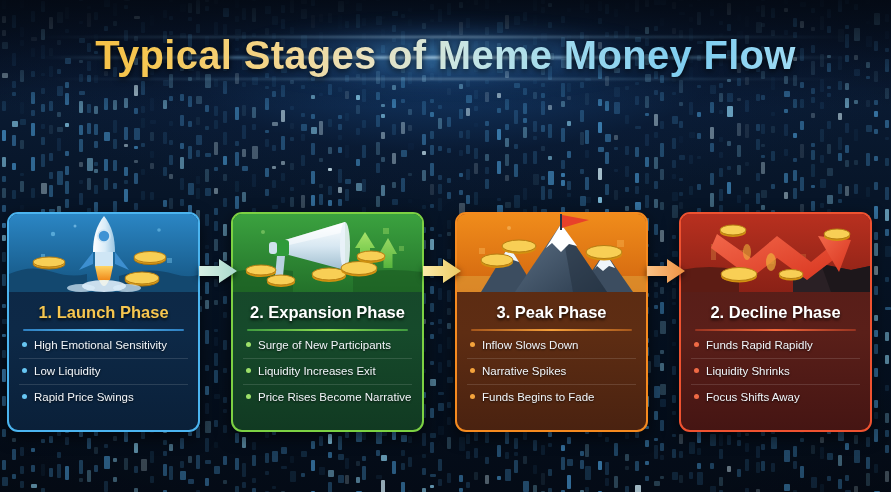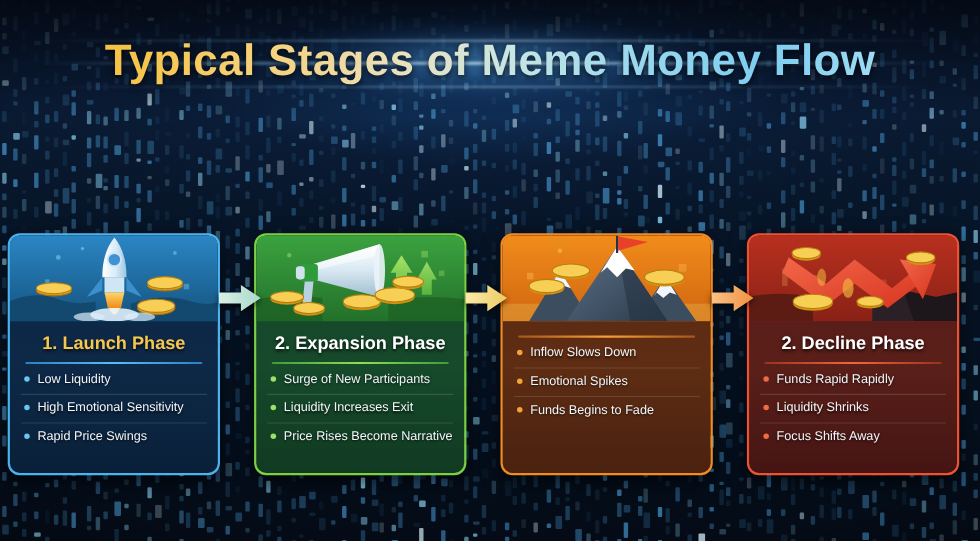--- a/index.html
+++ b/index.html
@@ -2571,22 +2571,22 @@
           <path d="M90 66 Q95 78 100 66 Z" fill="#ffdf7d"></path>
           <ellipse cx="95" cy="72" rx="22" ry="6" fill="#eaf6ff" opacity=".85"></ellipse>
           <ellipse cx="72" cy="74" rx="14" ry="4" fill="#dceefb" opacity=".7"></ellipse>
           <ellipse cx="118" cy="74" rx="14" ry="4" fill="#dceefb" opacity=".7"></ellipse>
         </svg>
       </div>
       <div class="body">
         <div class="phase-title">1. Launch Phase</div>
         <div class="rule"></div>
         <ul class="bullets">
+          <li class="sep"><span class="dot"></span><span>High Emotional Sensitivity</span></li>
           <li class="sep"><span class="dot"></span><span>Low Liquidity</span></li>
-          <li class="sep"><span class="dot"></span><span>High Emotional Sensitivity</span></li>
           <li><span class="dot"></span><span>Rapid Price Swings</span></li>
         </ul>
       </div>
     </div>
 
     <div class="card" id="card2">
       <div class="art">
         <svg width="189" height="78" viewBox="0 0 189 78">
           <defs>
             <linearGradient id="c2sky" x1="0" y1="0" x2="0" y2="1">
@@ -2670,24 +2670,25 @@
           <path d="M105 1 L132 6 L105 14 Z" fill="#e8412a"></path>
           <ellipse cx="62" cy="34" rx="17" ry="6" fill="#d3920f"></ellipse>
           <ellipse cx="62" cy="32" rx="17" ry="6" fill="#f8cf55" stroke="#b57d12" stroke-width="1"></ellipse>
           <ellipse cx="40" cy="48" rx="16" ry="6" fill="#d3920f"></ellipse>
           <ellipse cx="40" cy="46" rx="16" ry="6" fill="#f8cf55" stroke="#b57d12" stroke-width="1"></ellipse>
           <ellipse cx="147" cy="40" rx="18" ry="6.5" fill="#d3920f"></ellipse>
           <ellipse cx="147" cy="38" rx="18" ry="6.5" fill="#f8cf55" stroke="#b57d12" stroke-width="1"></ellipse>
         </svg>
       </div>
       <div class="body">
+        <div class="phase-title">3. Peak Phase</div>
         <div class="rule"></div>
         <ul class="bullets">
           <li class="sep"><span class="dot"></span><span>Inflow Slows Down</span></li>
-          <li class="sep"><span class="dot"></span><span>Emotional Spikes</span></li>
+          <li class="sep"><span class="dot"></span><span>Narrative Spikes</span></li>
           <li><span class="dot"></span><span>Funds Begins to Fade</span></li>
         </ul>
       </div>
     </div>
 
     <div class="card" id="card4">
       <div class="art">
         <svg width="189" height="78" viewBox="0 0 189 78">
           <defs>
             <linearGradient id="c4sky" x1="0" y1="0" x2="0" y2="1">

